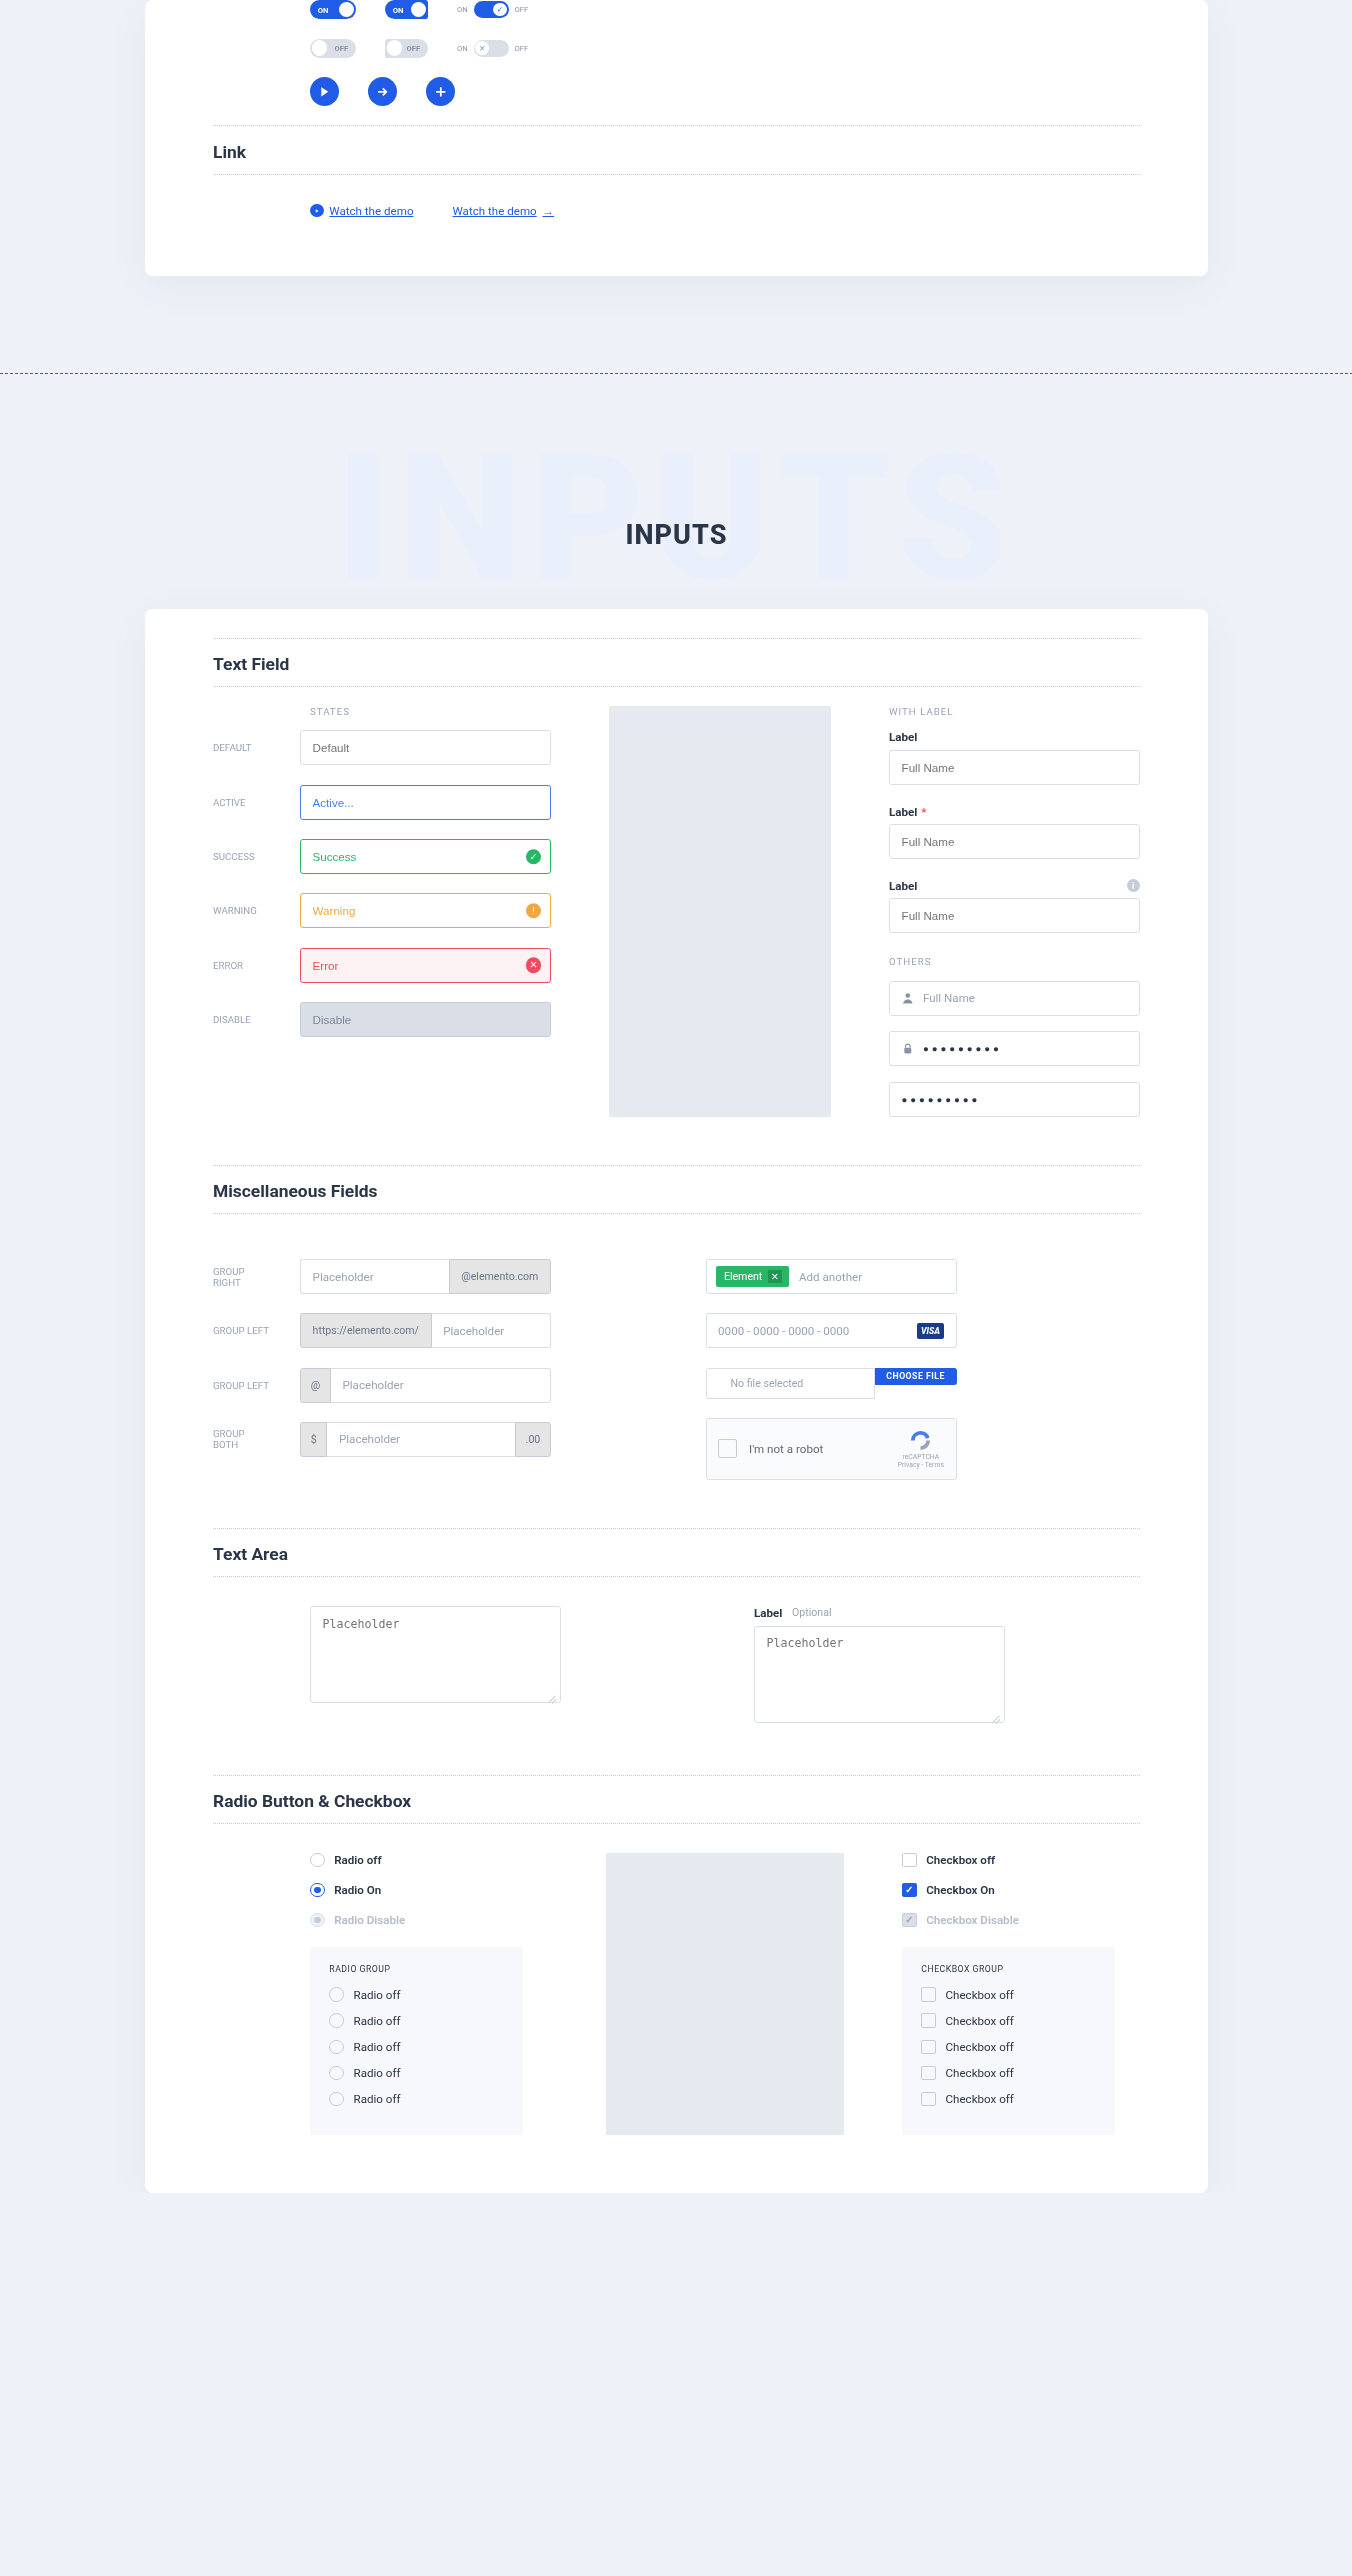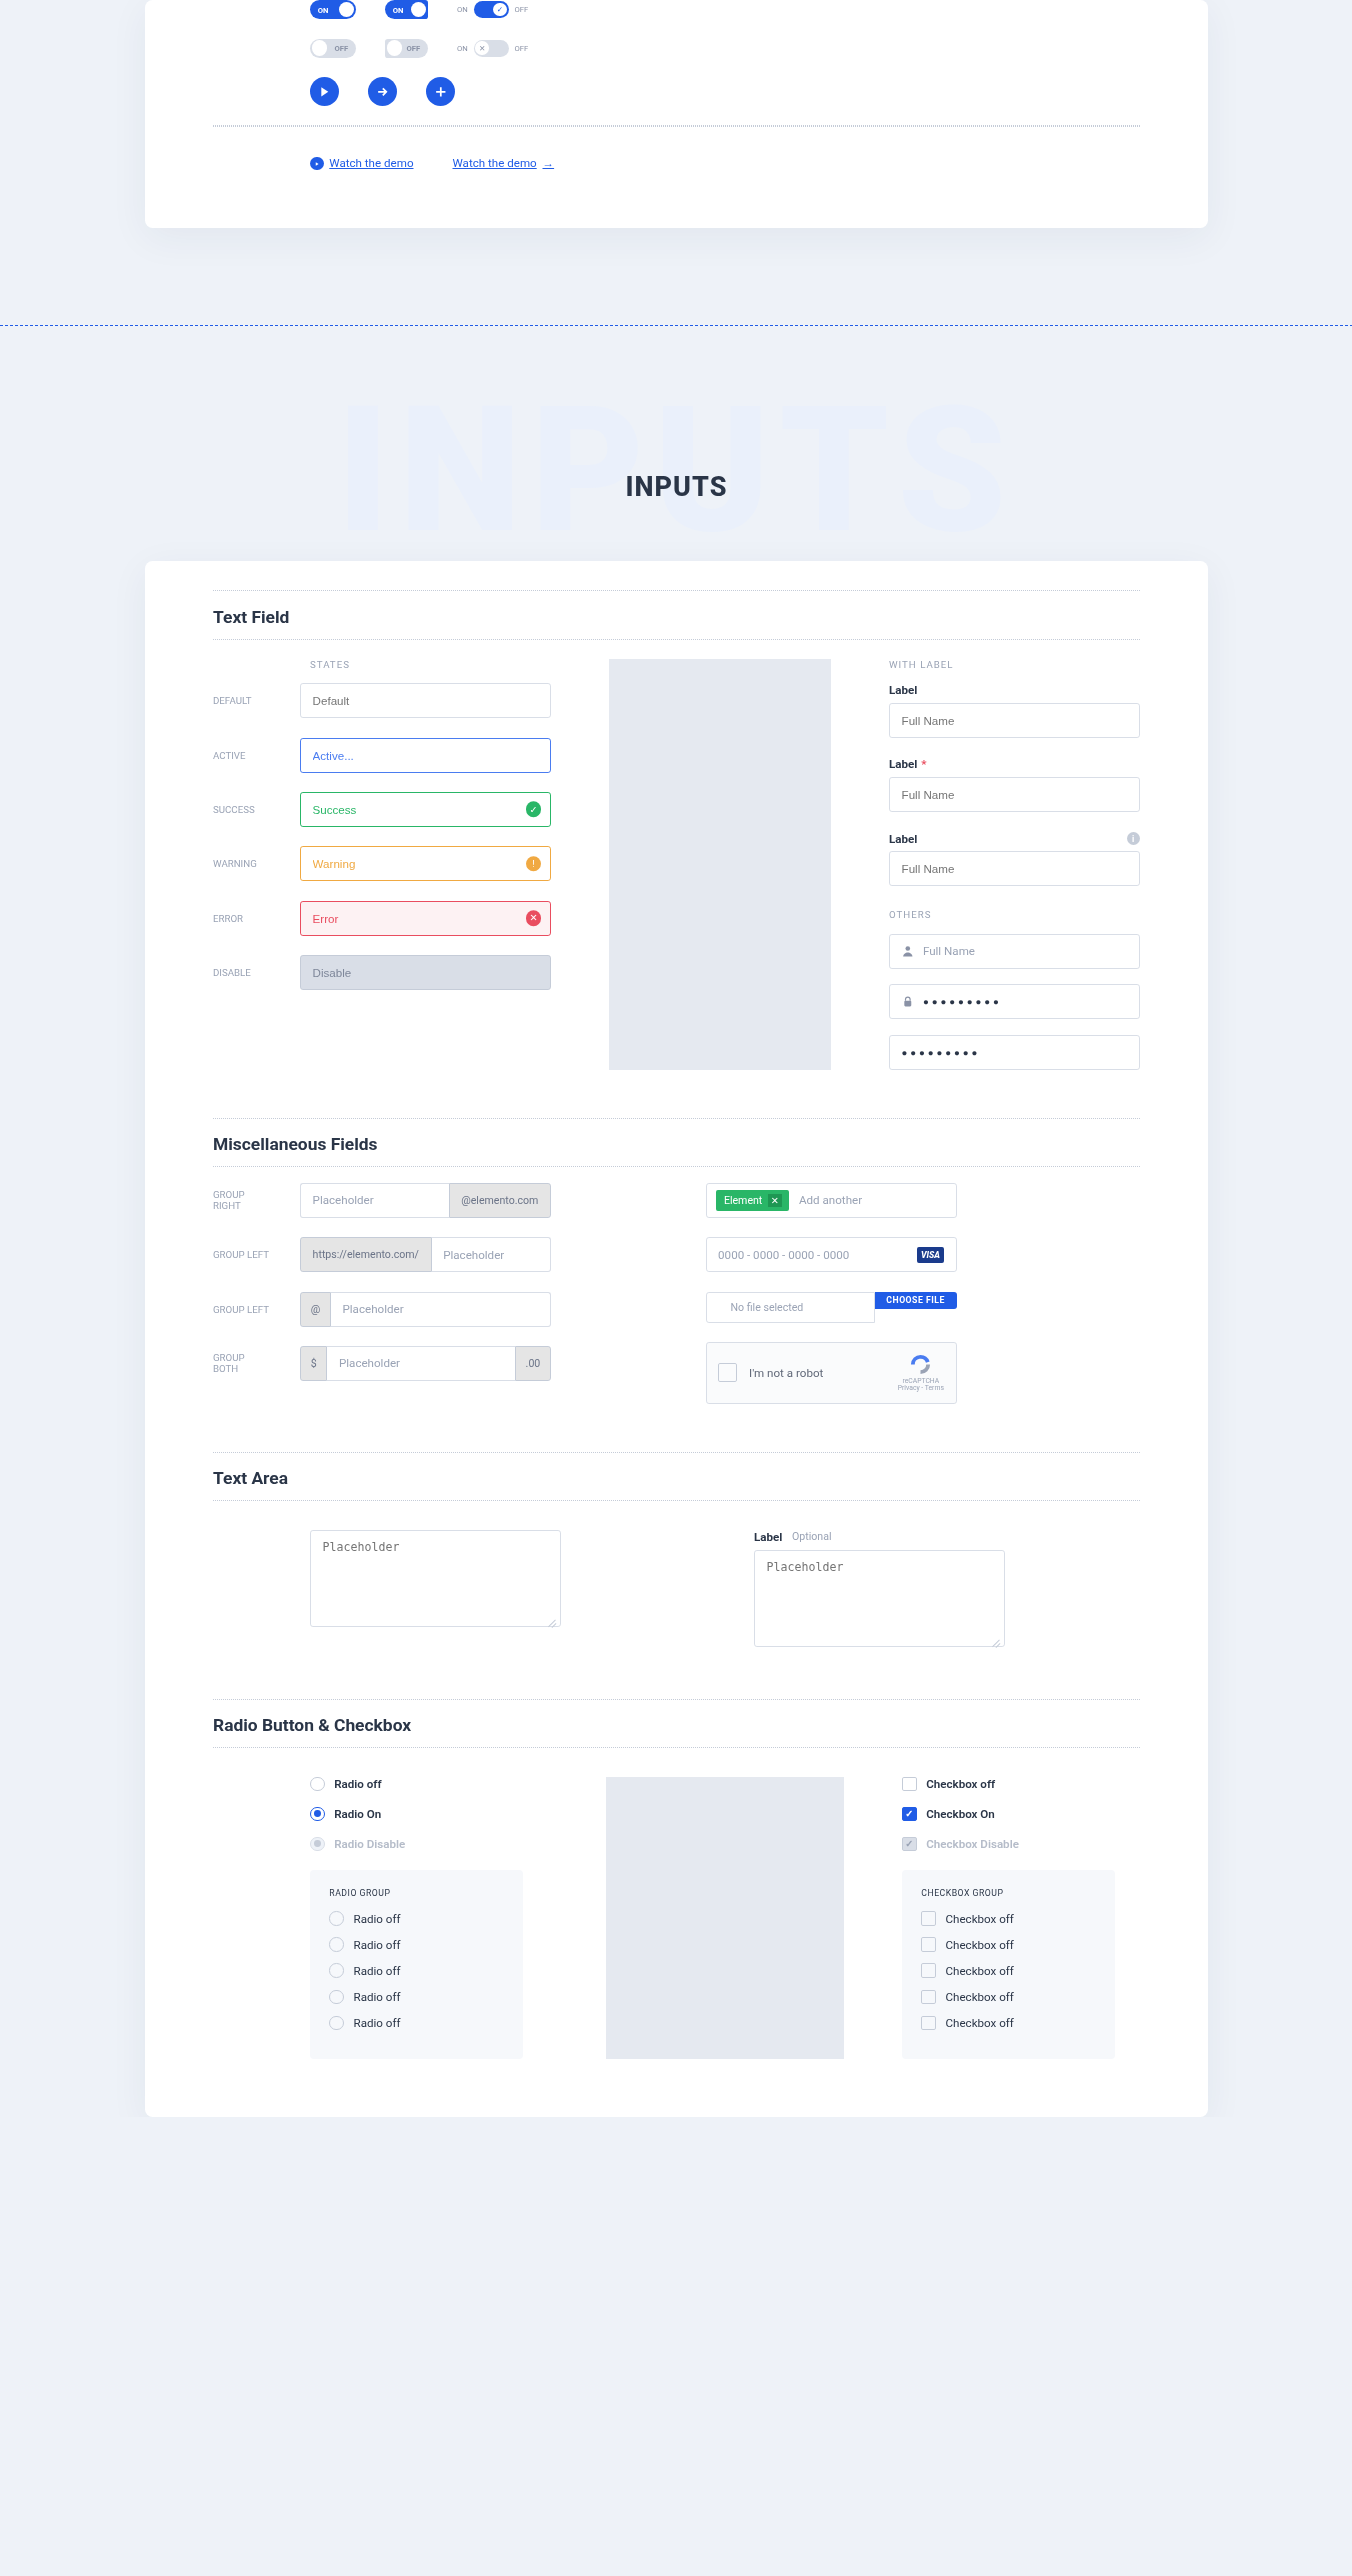--- a/index.html
+++ b/index.html
@@ -190,20 +190,21 @@
           <path d="M1 5h6M5 2l3 3-3 3" stroke="#fff" stroke-width="1.5" fill="none"></path>
         </svg>
       </div>
     <div class="circle-btn">
         <svg viewBox="0 0 10 10">
           <path d="M5 1v8M1 5h8" stroke="#fff" stroke-width="1.5"></path>
         </svg>
       </div>
   </div>
   <hr class="dotted-h">
+  <div class="section-h">Link</div>
   <hr class="dotted-h">
   <div class="link-row">
     <a class="link">
       <span class="ico">
           <svg viewBox="0 0 10 10">
             <path d="M3 2l5 3-5 3z"></path>
           </svg>
         </span>
       <span>Watch the demo</span>
     </a>
@@ -288,21 +289,21 @@
       <div class="input-icon">
         <span class="dots">●●●●●●●●●</span>
       </div>
     </div>
   </div>
 
   <hr class="dotted-h" style="margin-top:48px;">
   <div class="section-h">Miscellaneous Fields</div>
   <hr class="dotted-h">
 
-  <div class="two-col" style="margin-top:16px;">
+  <div class="two-col" style="margin-top:45px;">
     <div>
       <div class="field-row">
           <span class="lbl">GROUP RIGHT</span>
         <div class="group">
             <span class="inp" style="border-radius:2.9px 0 0 2.9px;border-right:none;">Placeholder</span>
             <span class="addon r">@elemento.com</span>
           </div>
       </div>
       <div class="field-row">
           <span class="lbl">GROUP LEFT</span>

